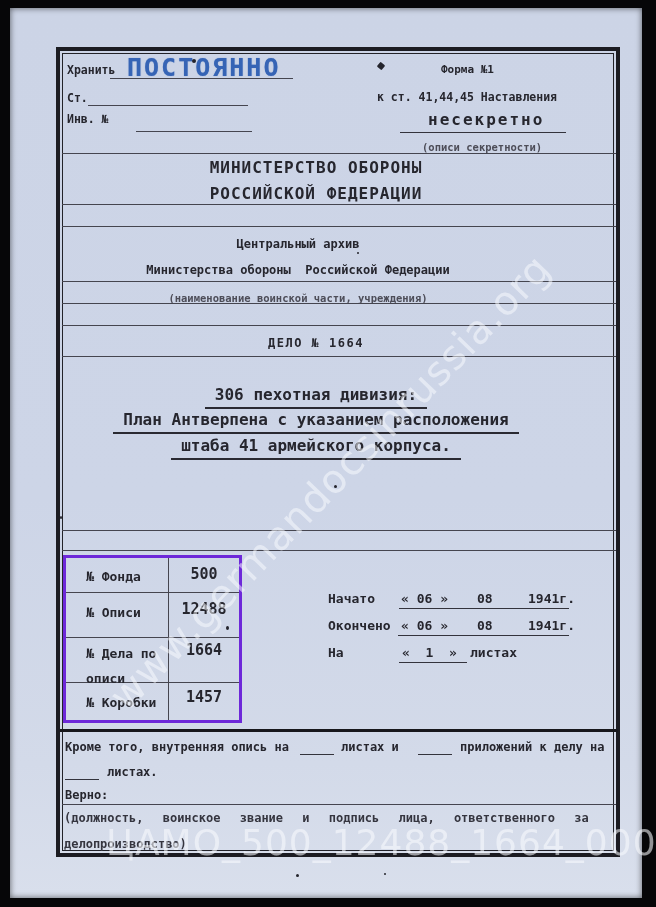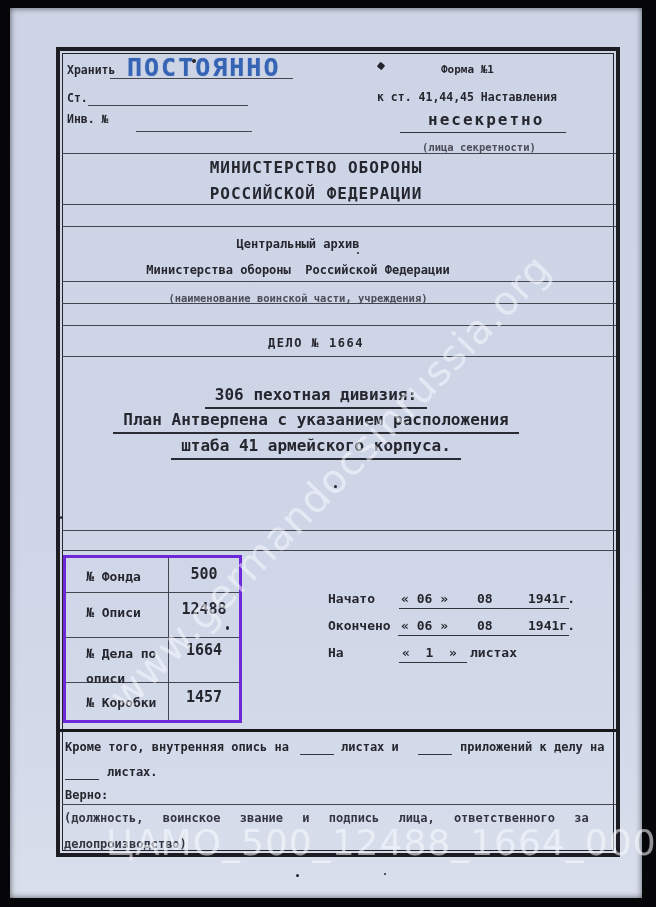--- a/index.html
+++ b/index.html
@@ -68,21 +68,21 @@
   <span class="t" style="left:67px; top:92px; font-size:11.5px;">Ст.</span>
   <div class="hr" style="left:88px; top:105px; width:160px;"></div>
 
   <span class="t" style="left:67px; top:113px; font-size:11.5px;">Инв. №</span>
   <div class="hr" style="left:136px; top:131px; width:116px;"></div>
 
   <span class="t" style="left:441px; top:64px; font-size:11px;">Форма №1</span>
   <span class="t" style="left:377px; top:91px; font-size:11.5px;">к ст. 41,44,45 Наставления</span>
   <span class="t" style="left:428px; top:111px; font-size:16px; letter-spacing:2px;">несекретно</span>
   <div class="hr" style="left:400px; top:132px; width:166px; background:#33333c;"></div>
-  <span class="t gray" style="left:422px; top:141px; font-size:10.5px;">(лица секретности)</span>
+  <span class="t gray" style="left:422px; top:141px; font-size:10.5px;">(описи секретности)</span>
 
   <div class="hr" style="left:62px; top:153px; width:554px;"></div>
 
   <div class="center-a" style="top:158px;">
     <span class="t" style="position:static; font-size:16px; letter-spacing:1px;">МИНИСТЕРСТВО ОБОРОНЫ</span>
   </div>
   <div class="center-a" style="top:184px;">
     <span class="t" style="position:static; font-size:16px; letter-spacing:1px;">РОССИЙСКОЙ ФЕДЕРАЦИИ</span>
   </div>
 

